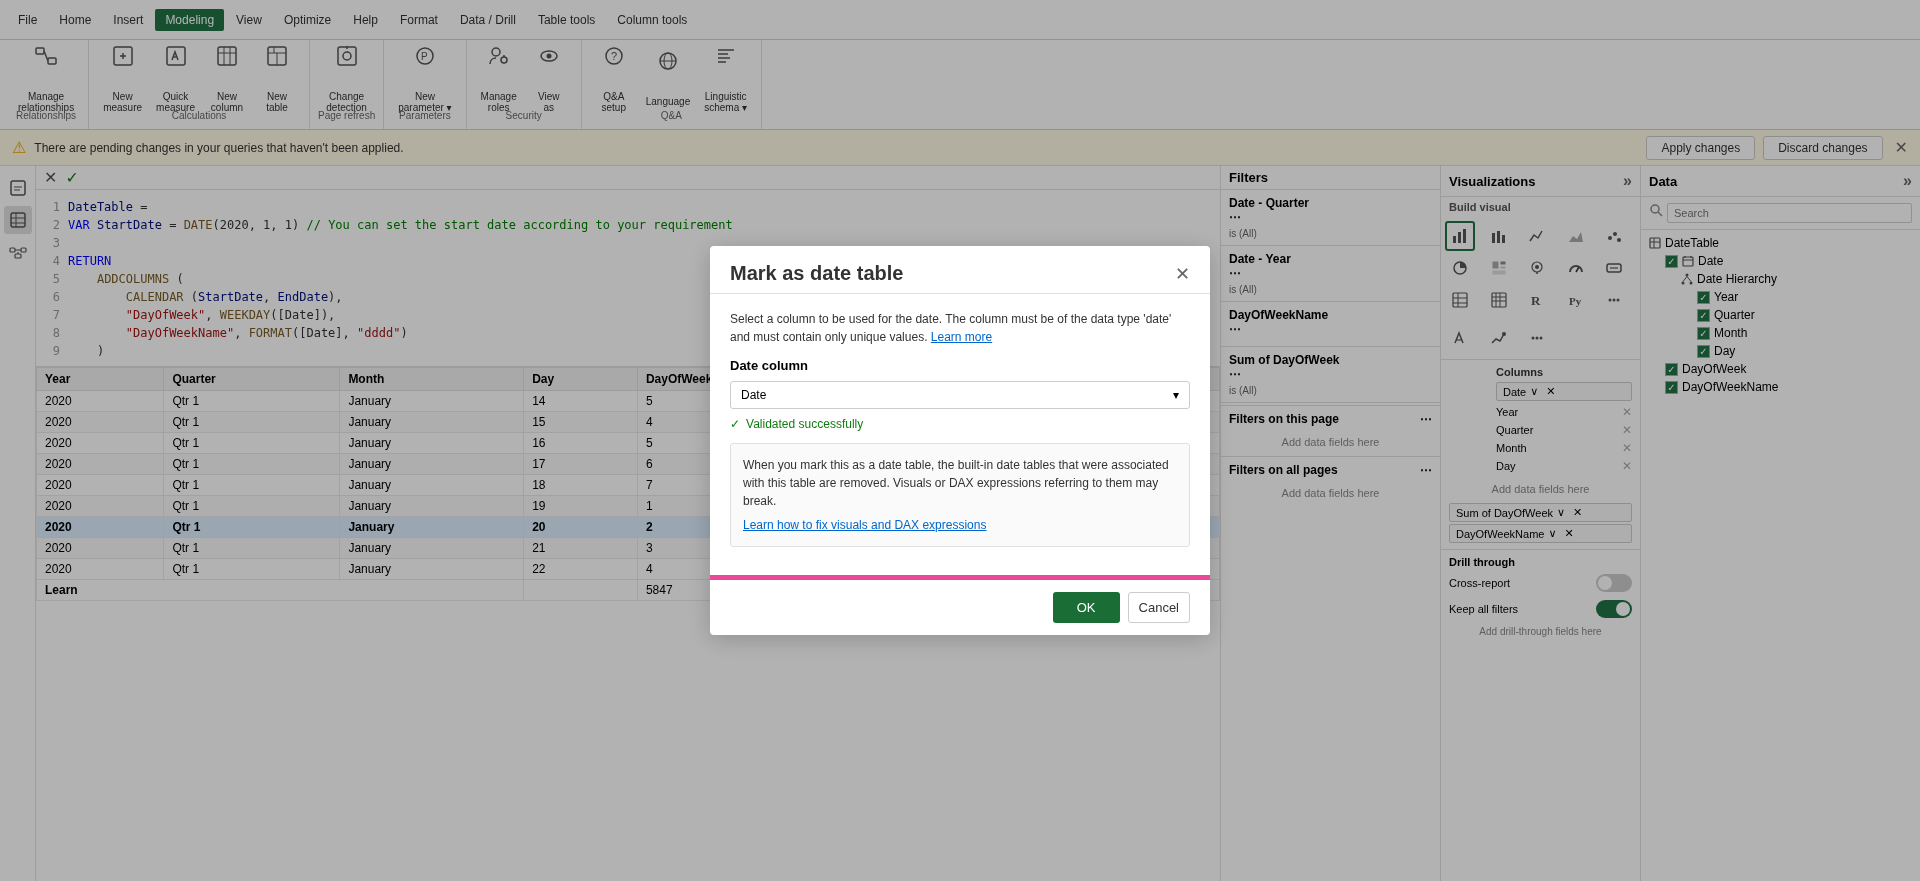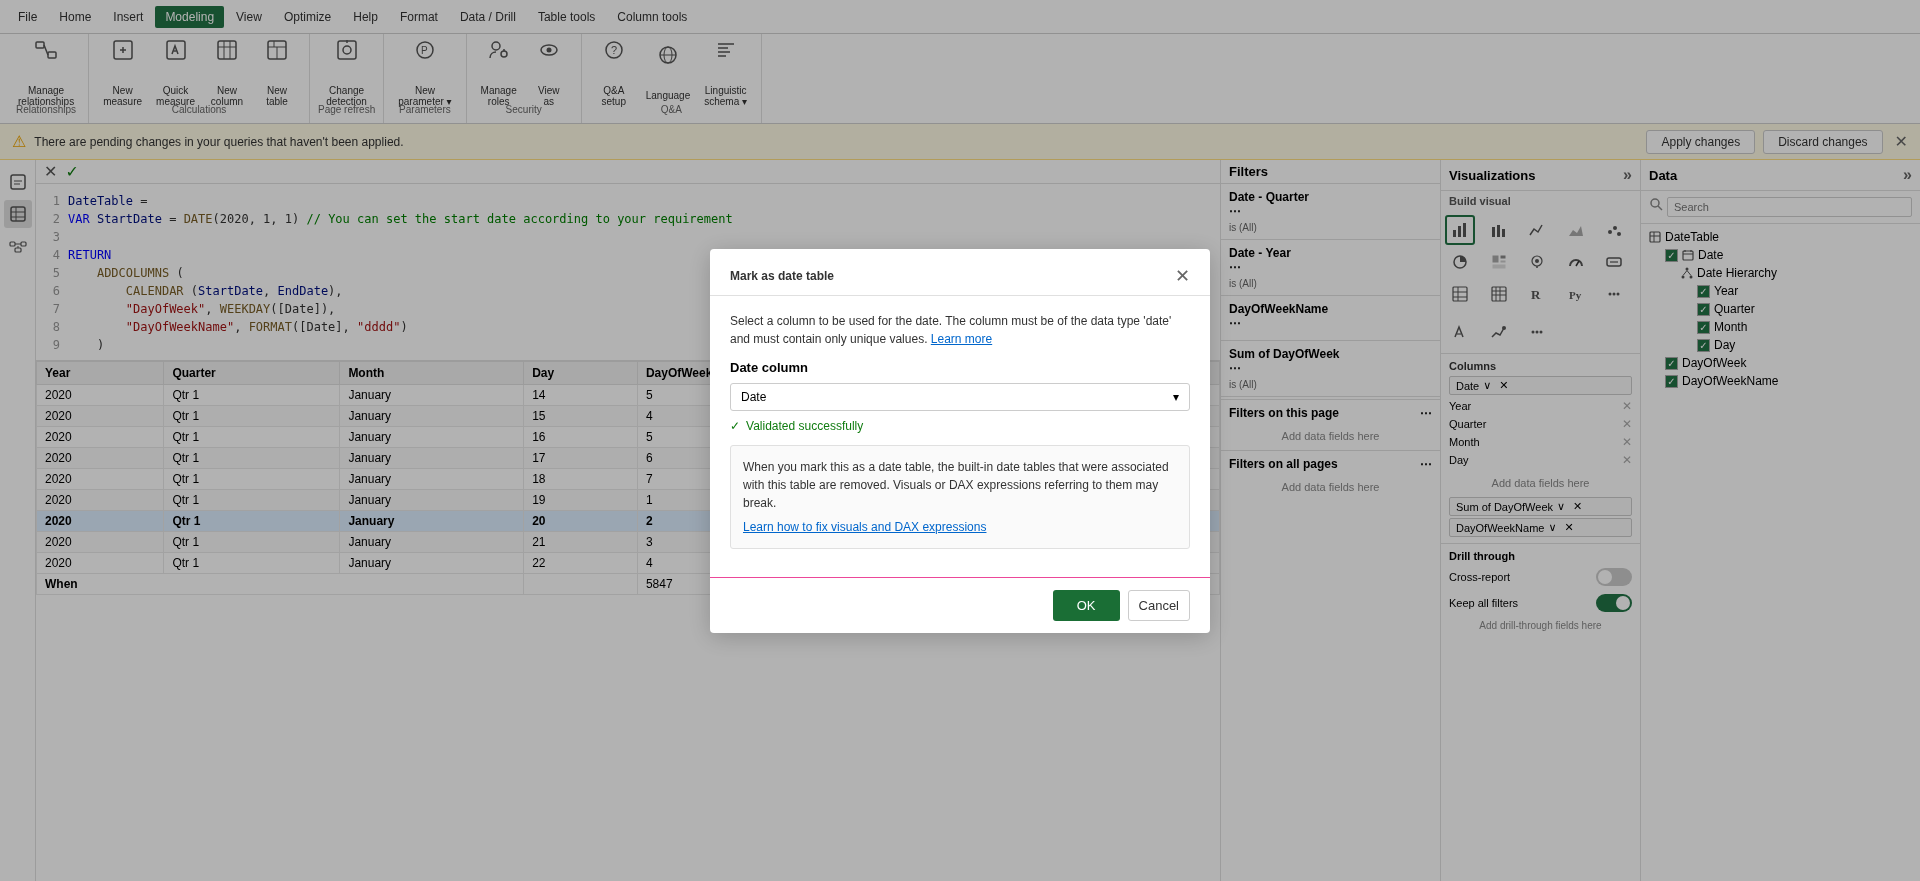--- a/index.html
+++ b/index.html
@@ -1,21 +1,21 @@
 <!DOCTYPE html>
 <html><head>
   <meta charset="utf-8">
   <style>
     * { box-sizing: border-box; margin: 0; padding: 0; }
     body { font-family: 'Segoe UI', Arial, sans-serif; font-size: 12px; background: #f3f3f3; overflow: hidden; width: 1920px; height: 881px; }
 
     
     .menu-bar {
       display: flex; align-items: center; background: #fff; border-bottom: 1px solid #d0d0d0;
-      height: 34px; padding: 0 8px; gap: 2px;
+      height: 40px; padding: 0 8px; gap: 2px;
     }
     .menu-item {
       padding: 4px 10px; cursor: pointer; font-size: 12px; color: #333; border-radius: 2px;
     }
     .menu-item.active { color: #fff; background: #217346; }
 
     
     .ribbon {
       background: #fff; border-bottom: 1px solid #d0d0d0; height: 90px;
       display: flex; align-items: stretch; padding: 0 4px;
@@ -120,34 +120,34 @@
       z-index: 1000;
     }
     .modal {
       background: #fff; border-radius: 4px; box-shadow: 0 4px 24px rgba(0,0,0,0.2);
       width: 500px; padding: 0; overflow: hidden;
     }
     .modal-header {
       display: flex; align-items: center; justify-content: space-between;
       padding: 16px 20px 8px; border-bottom: 1px solid #e0e0e0;
     }
-    .modal-title { font-size: 12px; font-weight: 600; color: #333; }
+    .modal-title { font-size: 20px; font-weight: 600; color: #333; }
     .modal-close { cursor: pointer; color: #666; font-size: 18px; }
     .modal-body { padding: 16px 20px; }
     .modal-desc { font-size: 12px; color: #333; line-height: 1.5; margin-bottom: 12px; }
     .modal-link { color: #0066cc; cursor: pointer; text-decoration: underline; }
     .modal-section-label { font-size: 13px; font-weight: 600; margin-bottom: 8px; }
     .modal-select {
       width: 100%; border: 1px solid #ccc; border-radius: 3px; padding: 6px 10px;
       font-size: 12px; display: flex; align-items: center; justify-content: space-between;
       cursor: pointer; background: #fff;
     }
     .modal-validated { display: flex; align-items: center; gap: 6px; margin: 8px 0; color: #107c10; font-size: 12px; }
     .modal-warning { background: #fafafa; border: 1px solid #e0e0e0; border-radius: 3px; padding: 12px; margin: 12px 0; font-size: 12px; color: #333; line-height: 1.5; }
-    .modal-footer { display: flex; justify-content: flex-end; gap: 8px; padding: 12px 20px; border-top: 1px solid #ec4899; }
+    .modal-footer { display: flex; justify-content: flex-end; gap: 8px; padding: 12px 20px; border-top: 5px solid #ec4899; }
     .btn-ok { background: #1a6e35; color: #fff; border: none; padding: 7px 24px; border-radius: 3px; cursor: pointer; font-size: 13px; }
     .btn-cancel { background: #fff; color: #333; border: 1px solid #ccc; padding: 7px 10px; border-radius: 3px; cursor: pointer; font-size: 13px; }
 
     
     .right-panels { display: flex; }
 
     
     .viz-inner { overflow-y: auto; flex: 1; }
 
     
@@ -492,21 +492,21 @@
               <td>2020</td>
               <td>Qtr 1</td>
               <td>January</td>
               <td>22</td>
               <td>4</td>
               <td>Wednesday</td>
             </tr>
           </tbody>
         <tfoot>
           <tr>
-            <td colspan="3" style="font-weight:600;">When</td>
+            <td colspan="3" style="font-weight:600;">Learn</td>
             <td></td>
             <td>5847</td>
             <td></td>
           </tr>
         </tfoot>
       </table>
     </div>
   </div>
 
   <div class="right-panels">
@@ -684,21 +684,21 @@
             <svg width="16" height="16" viewBox="0 0 16 16">
                 <circle cx="4" cy="8" r="1.5" fill="#555"></circle>
                 <circle cx="8" cy="8" r="1.5" fill="#555"></circle>
                 <circle cx="12" cy="8" r="1.5" fill="#555"></circle>
               </svg>
           </div>
         </div>
 
         <div class="sep"></div>
 
-        <div style="padding:4px 8px;">
+        <div style="padding:4px 8px;margin-left:47px;">
           <div style="font-size:11px; font-weight:600; color:#333; margin-bottom:4px;">Columns</div>
 
           <div class="field-btn">
             <span>Date</span>
             <span>∨</span>
             <span style="margin-left:4px;">✕</span>
           </div>
 
           <div style="margin-top:2px;">
             <div class="col-item">

